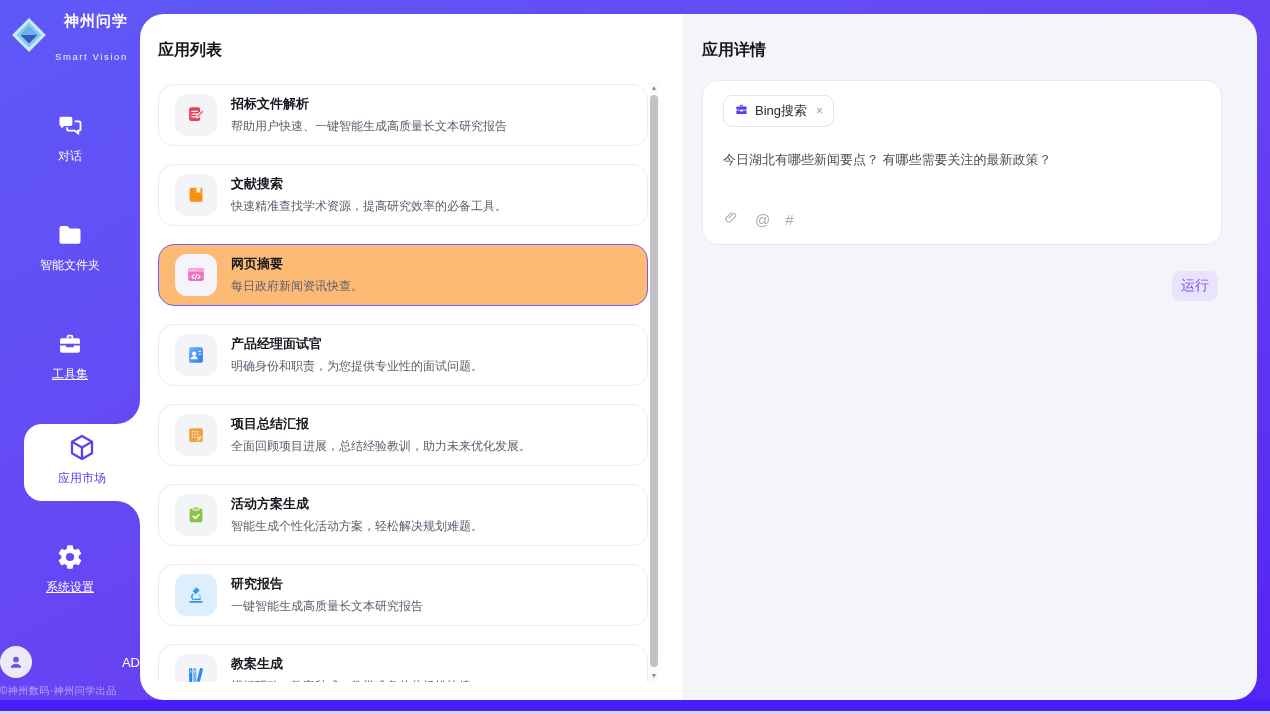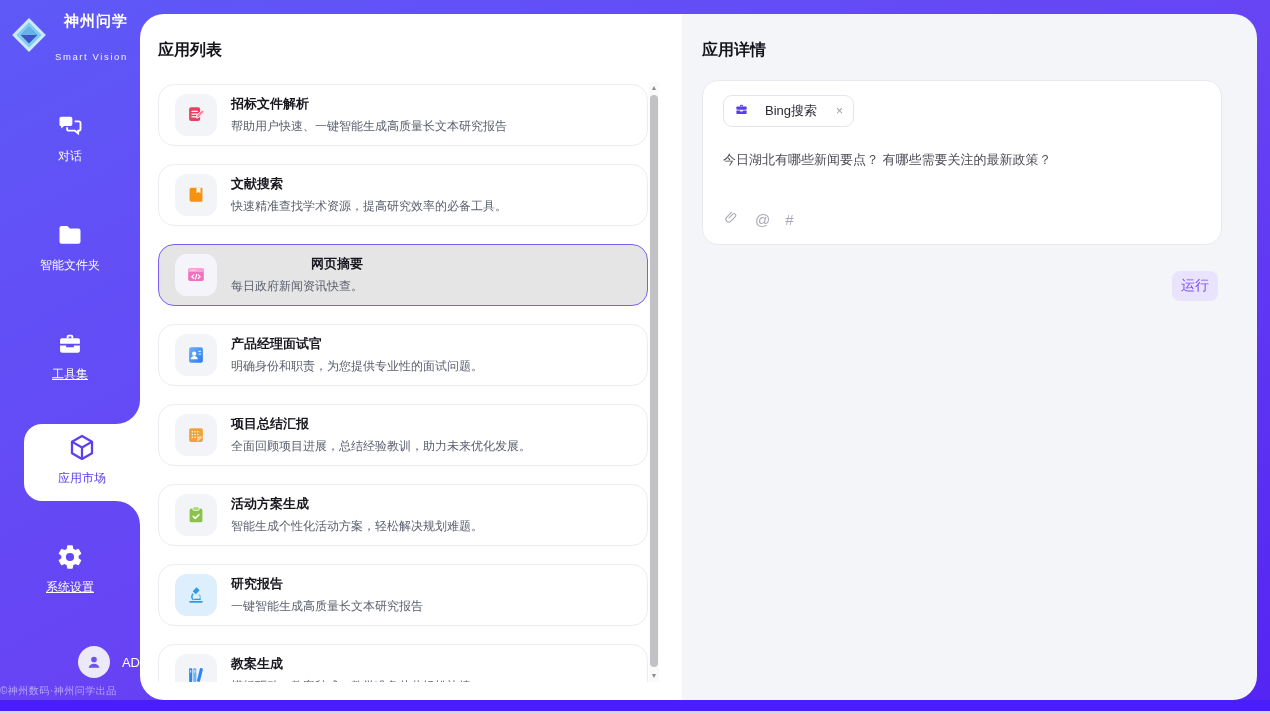--- a/index.html
+++ b/index.html
@@ -21,50 +21,50 @@
   .nav-item .nlabel{display:block;margin-top:4px;color:#fff;font-size:12px;}
   .nav-item .nlabel.u{text-decoration:underline;}
   .bubble{position:absolute;left:24px;top:424px;width:116px;height:77px;background:#fff;border-radius:18px 0 0 18px;text-align:center;padding-top:8px;cursor:pointer;}
   .bubble .nlabel{display:block;margin-top:2px;color:var(--accent);font-size:12px;}
   .curve{position:absolute;left:116px;width:24px;height:24px;background:#fff;}
   .curve::after{content:"";position:absolute;inset:0;background-image:var(--grad);background-size:1270px 711px;}
   .curve.top{top:400px;}
   .curve.top::after{background-position:-116px -400px;border-bottom-right-radius:24px;}
   .curve.bot{top:501px;}
   .curve.bot::after{background-position:-116px -501px;border-top-right-radius:24px;}
-  .user-row{position:absolute;left:0;top:646px;width:140px;display:flex;align-items:center;justify-content:flex-end;gap:12px;}
+  .user-row{position:absolute;left:0;top:646px;width:140px;display:flex;align-items:center;justify-content:space-between;gap:12px;}
   .avatar{width:32px;height:32px;border-radius:50%;background:#ece9f8;display:flex;align-items:center;justify-content:center;}
   .user-row .uname{color:#fff;font-size:13px;}
   .side-footer{position:absolute;left:0;top:684px;width:140px;text-align:left;color:rgba(255,255,255,.5);font-size:10px;letter-spacing:.5px;}
 
   
   .content{position:absolute;left:140px;top:14px;width:1117px;height:686px;border-radius:24px;overflow:hidden;display:flex;}
   .list-panel{width:542px;background:#fff;position:relative;}
   .detail-panel{flex:1;background:#f4f5f8;position:relative;}
   .panel-title{position:absolute;left:18px;top:26px;font-size:16px;font-weight:700;color:#14141c;}
 
   .cards{position:absolute;left:18px;top:70px;width:490px;height:598px;overflow:hidden;}
   .card{height:62px;margin-bottom:18px;border:1px solid #ececf2;border-radius:16px;background:#fff;display:flex;align-items:center;padding-left:16px;cursor:pointer;}
-  .card.selected{background:#e5e5e5;border:1px solid #7e5ef2;text-align:right;}
+  .card.selected{background:#fdba74;border:1px solid #7e5ef2;}
   .icon-box{width:42px;height:42px;border-radius:12px;background:#f3f4f7;display:flex;align-items:center;justify-content:center;flex:none;}
   .icon-box.blue{background:#ddeefc;}
   .card.selected .icon-box{background:#f6f4fb;}
   .card-text{margin-left:14px;min-width:0;}
   .card-title{font-size:13px;font-weight:700;color:#17171f;margin-bottom:5px;}
   .card-desc{font-size:12px;color:#5a5f6e;white-space:nowrap;}
 
   .scrollbar{position:absolute;left:509px;top:68px;width:10px;height:600px;background:#fafafa;}
   .scroll-arrow{position:absolute;left:0;width:10px;height:12px;color:#8d8d95;font-size:7px;line-height:12px;text-align:center;cursor:pointer;}
   .scroll-arrow.up{top:0;}
   .scroll-arrow.down{bottom:0;}
   .scroll-thumb{position:absolute;left:1px;top:13px;width:8px;height:572px;background:#c2c2c6;border-radius:4px;cursor:pointer;}
 
   
   .input-card{position:absolute;left:20px;top:66px;width:520px;height:165px;background:#fff;border:1px solid #e8e8ee;border-radius:16px;}
-  .chip{position:absolute;left:20px;top:14px;height:32px;display:inline-flex;align-items:center;gap:16px;padding:0 10px;background:#fff;border:1px solid #e4e4ea;border-radius:9px;cursor:pointer;}
+  .chip{position:absolute;left:20px;top:14px;height:32px;display:inline-flex;align-items:center;gap:6px;padding:0 10px;background:#fff;border:1px solid #e4e4ea;border-radius:9px;cursor:pointer;}
   .chip-label{font-size:13px;color:#2a2a33;}
   .chip-close{font-size:12px;color:#9a9aa4;margin-left:3px;cursor:pointer;}
   .query-text{position:absolute;left:20px;top:70px;right:20px;font-size:13px;color:#4b4b55;}
   .tools{position:absolute;left:20px;bottom:14px;display:flex;align-items:center;gap:15px;color:#a9a9b4;}
   .tool-glyph{font-size:15px;line-height:16px;cursor:pointer;color:#a9a9b4;}
   .run-btn{position:absolute;right:39px;top:257px;width:46px;height:30px;background:#eae3fd;color:#7b50f6;font-size:14px;border:none;border-radius:8px;cursor:pointer;font-family:inherit;}
 </style>
 </head>
 <body>
 

